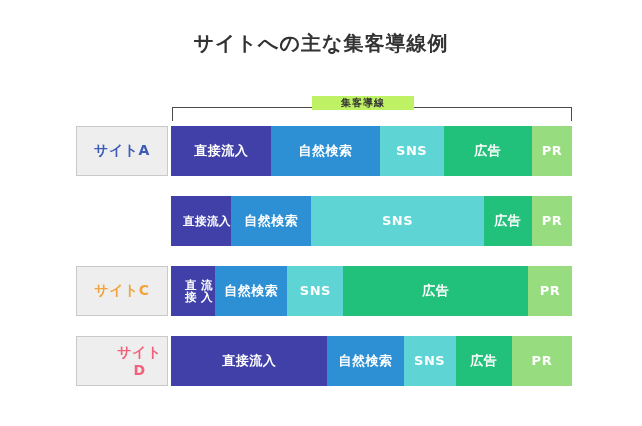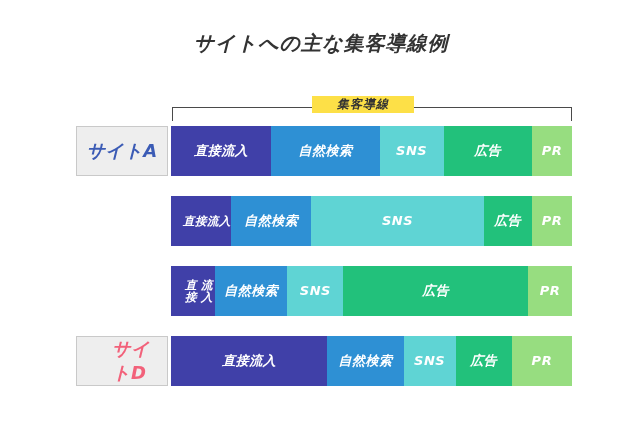--- a/index.html
+++ b/index.html
@@ -12,21 +12,20 @@
     background: #ffffff;
     font-family: "DejaVu Sans", "Liberation Sans", sans-serif;
     overflow: hidden;
     position: relative;
   }
 
   .page {
     position: relative;
     width: 642px;
     height: 314px;
-    font-style: italic;
   }
 
   
   .title {
     position: absolute;
     top: 30px;
     left: 0;
     width: 642px;
     text-align: center;
     font-size: 20px;
@@ -61,25 +60,25 @@
     background: #4a4a4a;
   }
   .bracket-tick-left  { left: 0; }
   .bracket-tick-right { right: 0; }
   .bracket-label {
     position: absolute;
     top: 0px;
     left: 140px;
     width: 102px;
     text-align: center;
-    font-size: 12px;
+    font-size: 10px;
     font-weight: bold;
     color: #333333;
     letter-spacing: 1px;
-    background: #fde047;
+    background: #bef264;
   }
 
   
   .rows {
     position: absolute;
     left: 0;
     top: 126px;
     width: 642px;
   }
   .row {
@@ -92,23 +91,24 @@
     left: 76px;
     top: 0;
     width: 92px;
     height: 50px;
     box-sizing: border-box;
     background: #eeeeee;
     border: 1px solid #c9c9c9;
     display: flex;
     align-items: center;
     justify-content: center;
-    font-size: 18px;
+    font-size: 14px;
     font-weight: bold;
     letter-spacing: 0.5px;
+    text-align: center;
   }
   .row-bar {
     position: absolute;
     left: 171px;
     top: 0;
     height: 50px;
     width: 401px;
     display: flex;
   }
   .seg {
@@ -160,20 +160,21 @@
             <br>
             <span>流入</span>
           </div>
           <div class="seg" style="background: rgb(46, 144, 212); width: 20%;">自然検索</div>
           <div class="seg" style="background: rgb(95, 212, 212); width: 43%;">SNS</div>
           <div class="seg" style="background: rgb(34, 193, 123); width: 12%;">広告</div>
           <div class="seg" style="background: rgb(151, 221, 128); width: 10%;">PR</div>
         </div>
       </div>
       <div class="row">
+        <div class="row-label" style="color: rgb(242, 163, 60);">サイトC</div>
         <div class="row-bar">
           <div class="seg small" style="background: rgb(64, 64, 168); width: 11%;">
             <span>直接</span>
             <br>
             <span>流入</span>
           </div>
           <div class="seg" style="background: rgb(46, 144, 212); width: 18%;">自然検索</div>
           <div class="seg" style="background: rgb(95, 212, 212); width: 14%;">SNS</div>
           <div class="seg" style="background: rgb(34, 193, 123); width: 46%;">広告</div>
           <div class="seg" style="background: rgb(151, 221, 128); width: 11%;">PR</div>

